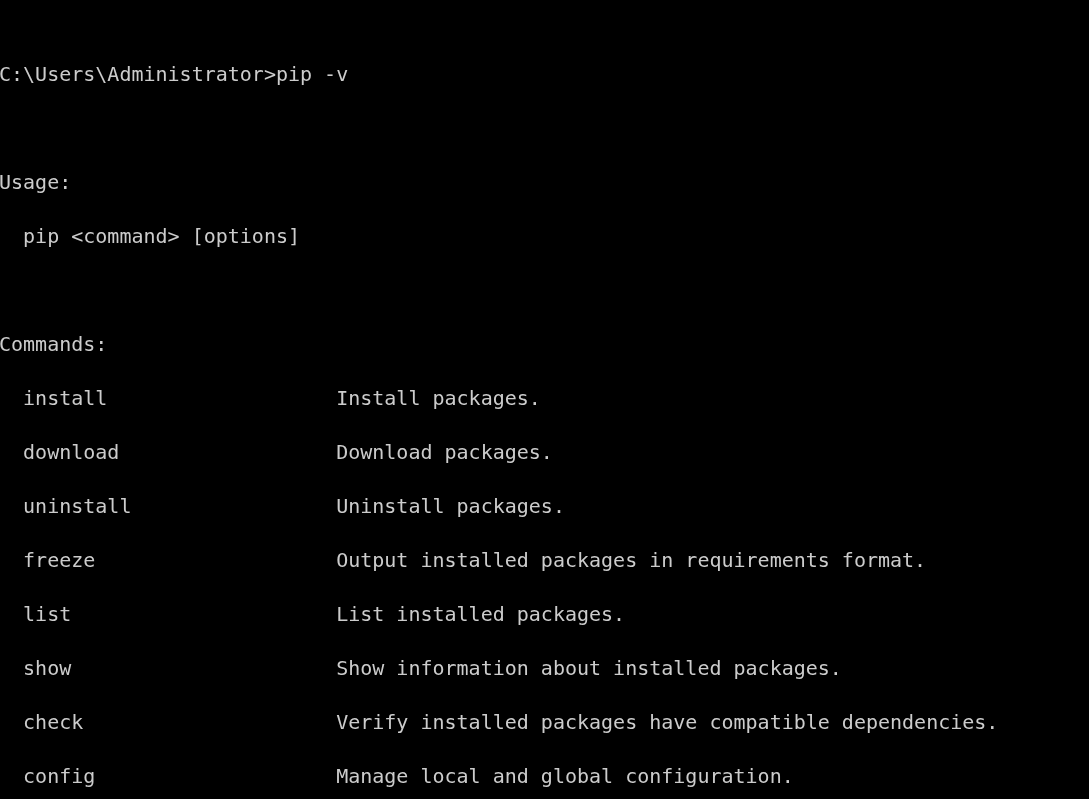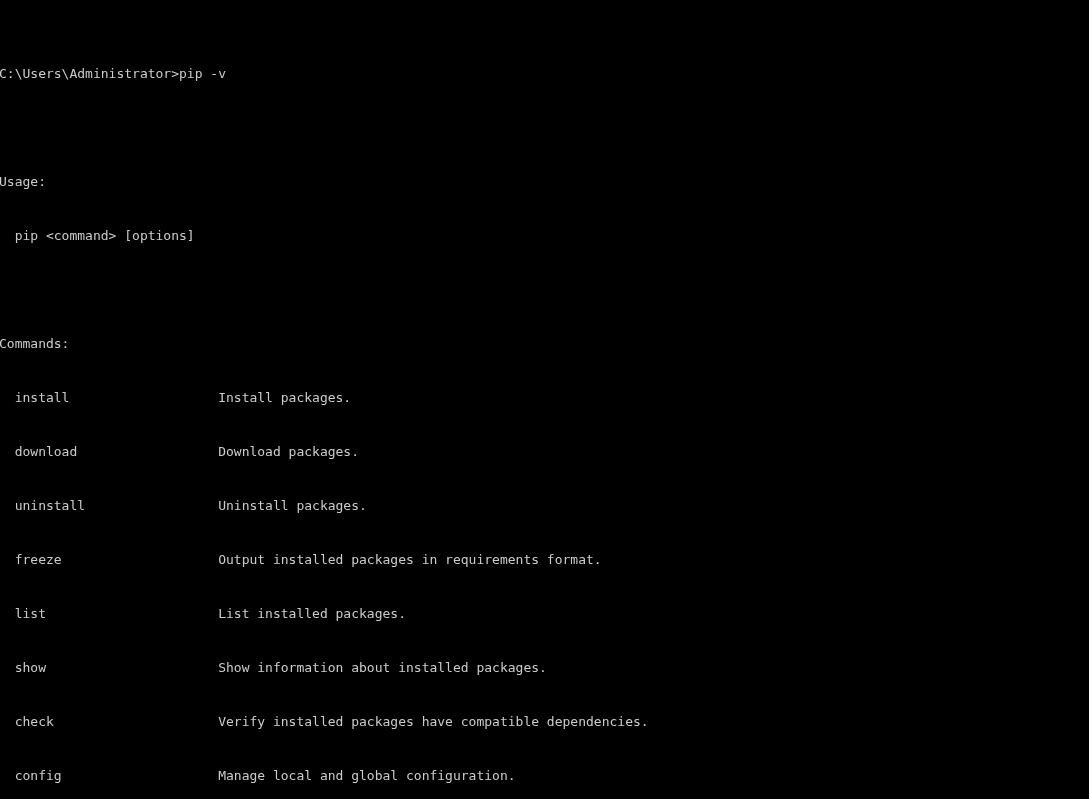--- a/index.html
+++ b/index.html
@@ -12,21 +12,21 @@
     height: 799px;
     overflow: hidden;
   }
   #terminal {
     position: relative;
     width: 1089px;
     height: 799px;
     background: #000000;
     color: #cccccc;
     font-family: "DejaVu Sans Mono", "Liberation Mono", monospace;
-    font-size: 13px;
+    font-size: 20px;
     line-height: 18px;
     letter-spacing: 0px;
     white-space: pre;
     overflow: hidden;
   }
   #screen {
     position: absolute;
     left: -1px;
     top: 11px;
     width: 1092px;

